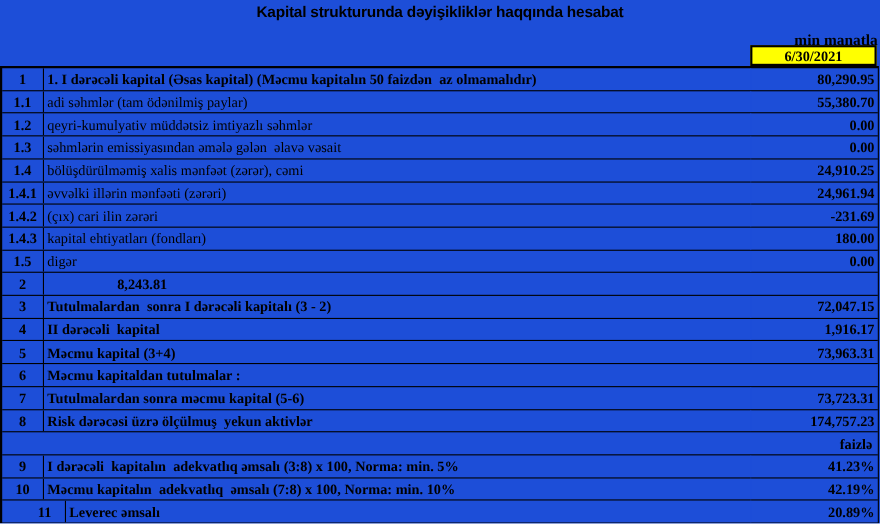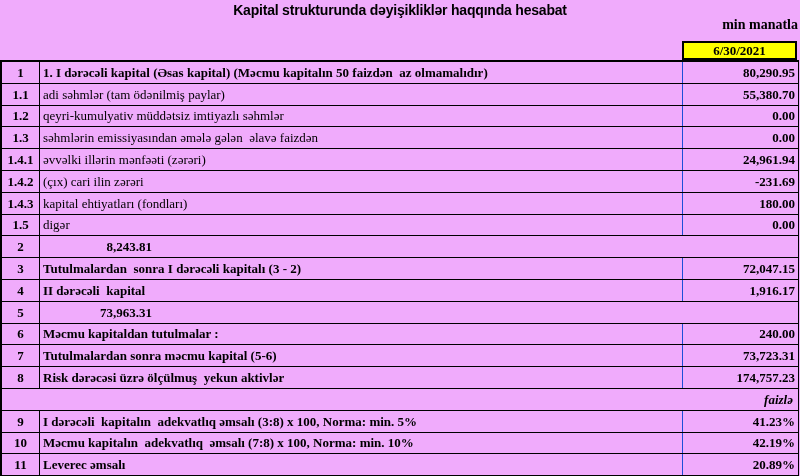--- a/index.html
+++ b/index.html
@@ -4,39 +4,39 @@
 <style>
   html, body {
     margin: 0;
     padding: 0;
     background: #FFFFFF;
   }
   .page {
     position: relative;
     width: 800px;
     height: 476px;
-    background: #f0abfc;
+    background: #1d4ed8;
     color: #000000;
     font-family: "Liberation Serif", serif;
     overflow: hidden;
   }
   .title {
     position: absolute;
     top: 2px;
     left: 0;
     width: 800px;
     text-align: center;
     font-family: "Liberation Sans", sans-serif;
     font-weight: bold;
     font-size: 14px;
     letter-spacing: -0.2px;
   }
   .unit-note {
     position: absolute;
-    top: 17px;
+    top: 30px;
     right: 2px;
     font-weight: bold;
     font-size: 14px;
   }
   .date-cell {
     position: absolute;
     top: 41px;
     left: 682px;
     width: 115px;
     height: 19px;
@@ -63,21 +63,21 @@
   }
   .row {
     display: flex;
     flex: 1 1 auto;
     border-bottom: 1px solid #000000;
     align-items: center;
     font-size: 13px;
     line-height: 1;
     overflow: hidden;
   }
-  .row:last-child { border-bottom: none; }
+  .row:last-child { border-bottom: none; margin-left: 20px; }
   .cell { box-sizing: border-box; height: 100%; display: flex; align-items: center; }
   .cell.num {
     width: 38px;
     border-right: 1px solid #000000;
     justify-content: center;
     font-weight: bold;
     flex: 0 0 auto;
   }
   .cell.label {
     flex: 1 1 auto;
@@ -93,21 +93,20 @@
     justify-content: flex-end;
     padding-right: 3px;
     font-weight: bold;
   }
   .cell.value.b { font-weight: bold; }
   .row.note-row .cell.note {
     flex: 1 1 auto;
     justify-content: flex-end;
     padding-right: 5px;
     font-weight: bold;
-    font-style: italic;
   }
 </style>
 </head>
 <body>
 
 <div class="page">
   <div class="title">Kapital strukturunda dəyişikliklər haqqında hesabat</div>
   <div class="unit-note">min manatla</div>
   <div class="date-cell">6/30/2021</div>
   <div class="capital-table">
@@ -124,24 +123,29 @@
   </div>
 
   <div class="row">
     <div class="cell num">1.2</div>
     <div class="cell label">qeyri-kumulyativ müddətsiz imtiyazlı səhmlər</div>
     <div class="cell value">0.00</div>
   </div>
 
   <div class="row">
     <div class="cell num">1.3</div>
-    <div class="cell label">səhmlərin emissiyasından əmələ gələn  əlavə faizdən</div>
+    <div class="cell label">səhmlərin emissiyasından əmələ gələn  əlavə vəsait</div>
     <div class="cell value">0.00</div>
   </div>
 
+  <div class="row">
+    <div class="cell num">1.4</div>
+    <div class="cell label">bölüşdürülməmiş xalis mənfəət (zərər), cəmi</div>
+    <div class="cell value b">24,910.25</div>
+  </div>
 
   <div class="row">
     <div class="cell num">1.4.1</div>
     <div class="cell label">əvvəlki illərin mənfəəti (zərəri)</div>
     <div class="cell value">24,961.94</div>
   </div>
 
   <div class="row">
     <div class="cell num">1.4.2</div>
     <div class="cell label">(çıx) cari ilin zərəri</div>
@@ -172,27 +176,27 @@
   </div>
 
   <div class="row">
     <div class="cell num">4</div>
     <div class="cell label b">II dərəcəli  kapital</div>
     <div class="cell value b">1,916.17</div>
   </div>
 
   <div class="row">
     <div class="cell num">5</div>
+    <div class="cell label b">Məcmu kapital (3+4)</div>
     <div class="cell value b">73,963.31</div>
   </div>
 
   <div class="row">
     <div class="cell num">6</div>
     <div class="cell label b">Məcmu kapitaldan tutulmalar :</div>
-    <div class="cell value b">240.00</div>
   </div>
 
   <div class="row">
     <div class="cell num">7</div>
     <div class="cell label b">Tutulmalardan sonra məcmu kapital (5-6)</div>
     <div class="cell value b">73,723.31</div>
   </div>
 
   <div class="row">
     <div class="cell num">8</div>

